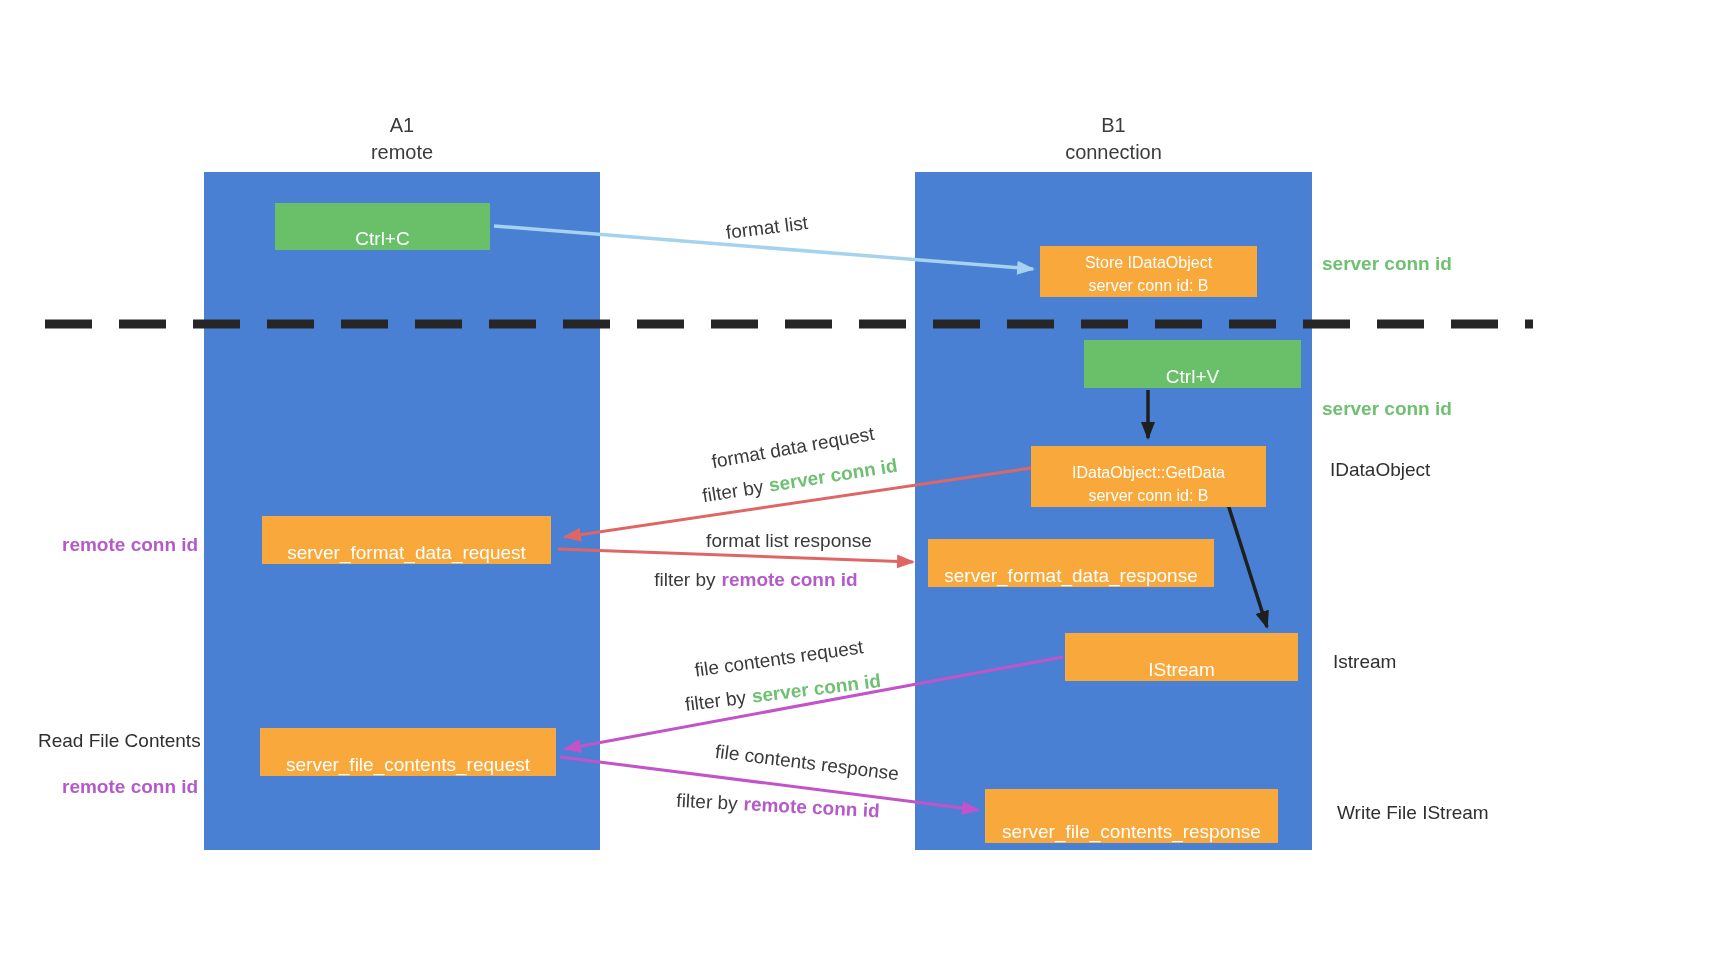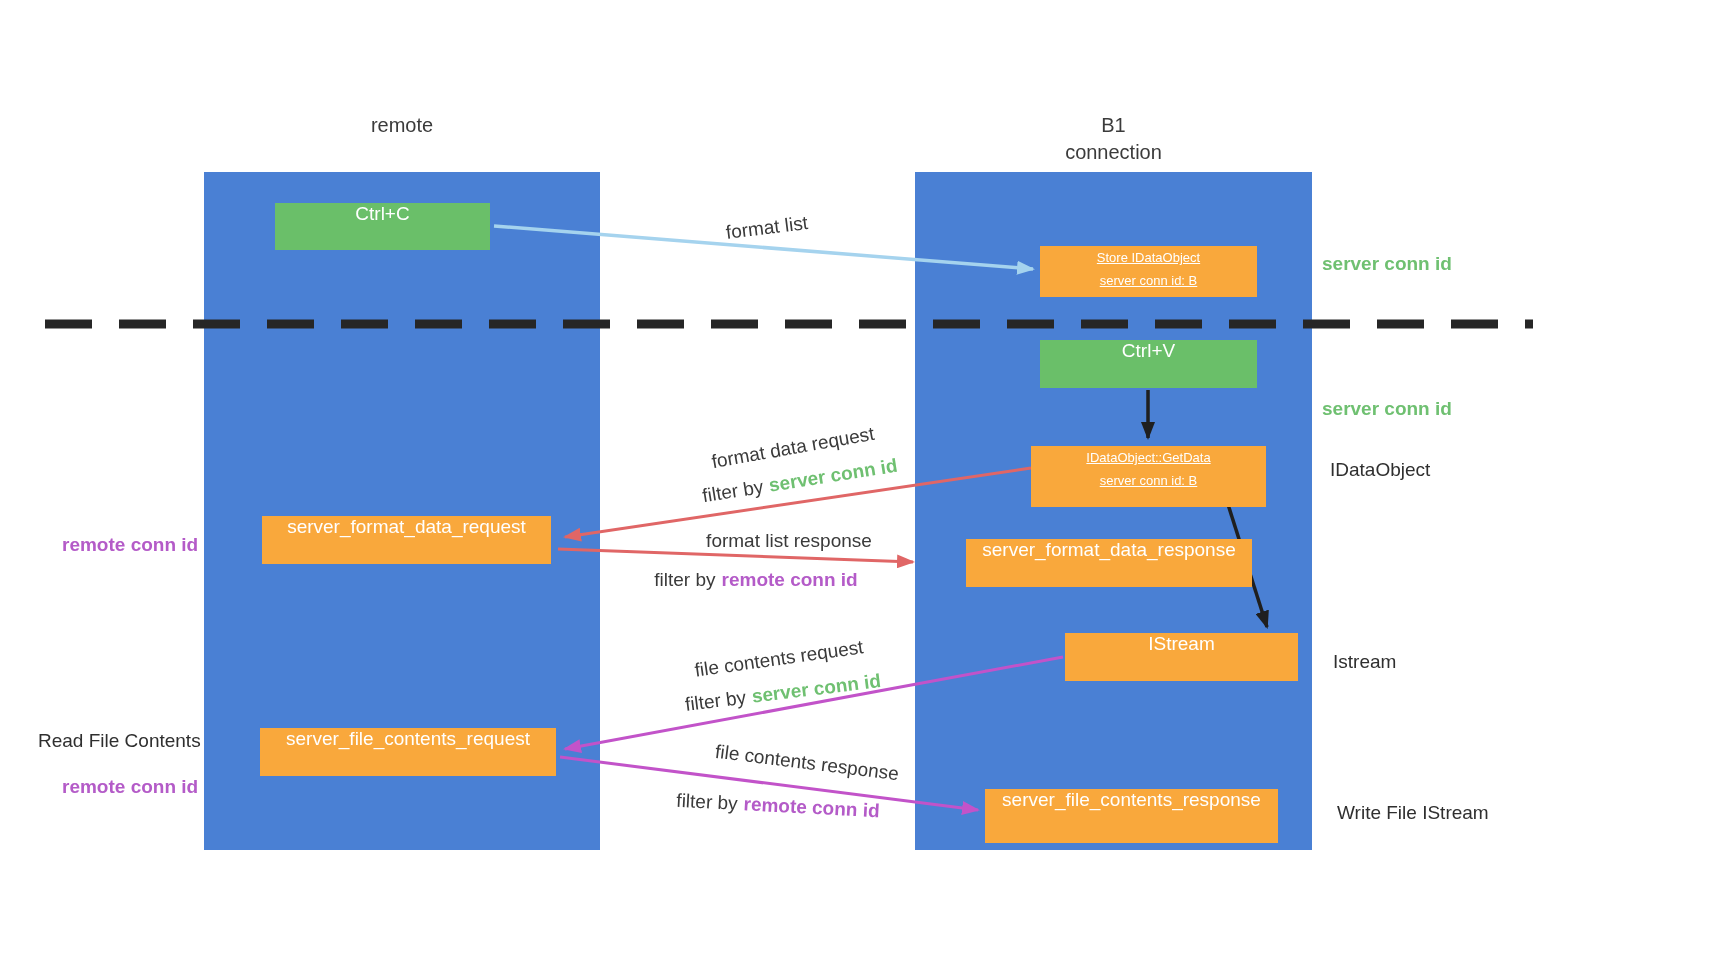--- a/index.html
+++ b/index.html
@@ -31,27 +31,27 @@
     position: absolute;
     top: 172px;
     height: 678px;
     background: var(--lane-blue, #4a80d4);
   }
   .box {
     position: absolute;
     display: flex;
     flex-direction: column;
     align-items: center;
-    justify-content: flex-start;
+    justify-content: flex-end;
     color: #ffffff;
     text-align: center;
     font-size: 19px;
     line-height: 22px;
   }
-  .box.two-line { font-size: 13px; line-height: 23px; text-decoration: underline; }
+  .box.two-line { font-size: 16px; line-height: 23px; }
   .box-green { background: var(--box-green, #6abf69); }
   .box-orange { background: var(--box-orange, #f9a83c); }
   .edge-label {
     position: absolute;
     white-space: nowrap;
     color: #3a3a3a;
     font-size: 19px;
   }
   .side-label {
     position: absolute;
@@ -78,20 +78,21 @@
   .mk-black   { fill: var(--arrow-black, #1f1f1f); }
   .divider { stroke: #262626; stroke-width: 9; }
 </style>
 </head>
 <body>
 
 <div id="canvas">
 
 
   <div class="lane-header" style="left:204px; width:396px;">
+    <div>A1</div>
     <div>remote</div>
   </div>
   <div class="lane-header" style="left:915px; width:397px;">
     <div>B1</div>
     <div>connection</div>
   </div>
 
   <div class="lane" style="left:204px; width:396px;"></div>
   <div class="lane" style="left:915px; width:397px;"></div>
 
@@ -130,34 +131,34 @@
 
   <div class="box box-green" style="left:275px; top:203px; width:215px; height:47px;">
     <span>Ctrl+C</span>
   </div>
 
   <div class="box box-orange two-line" style="left:1040px; top:246px; width:217px; height:51px;">
     <span>Store IDataObject</span>
     <span>server conn id: B</span>
   </div>
 
-  <div class="box box-green" style="left:1040px; top:340px; width:217px; height:48px;">
+  <div class="box box-green" style="left:1084px; top:340px; width:217px; height:48px;">
     <span>Ctrl+V</span>
   </div>
 
   <div class="box box-orange two-line" style="left:1031px; top:446px; width:235px; height:61px;">
     <span>IDataObject::GetData</span>
     <span>server conn id: B</span>
   </div>
 
   <div class="box box-orange" style="left:262px; top:516px; width:289px; height:48px;">
     <span>server_format_data_request</span>
   </div>
 
-  <div class="box box-orange" style="left:966px; top:539px; width:286px; height:48px;">
+  <div class="box box-orange" style="left:928px; top:539px; width:286px; height:48px;">
     <span>server_format_data_response</span>
   </div>
 
   <div class="box box-orange" style="left:1065px; top:633px; width:233px; height:48px;">
     <span>IStream</span>
   </div>
 
   <div class="box box-orange" style="left:260px; top:728px; width:296px; height:48px;">
     <span>server_file_contents_request</span>
   </div>

